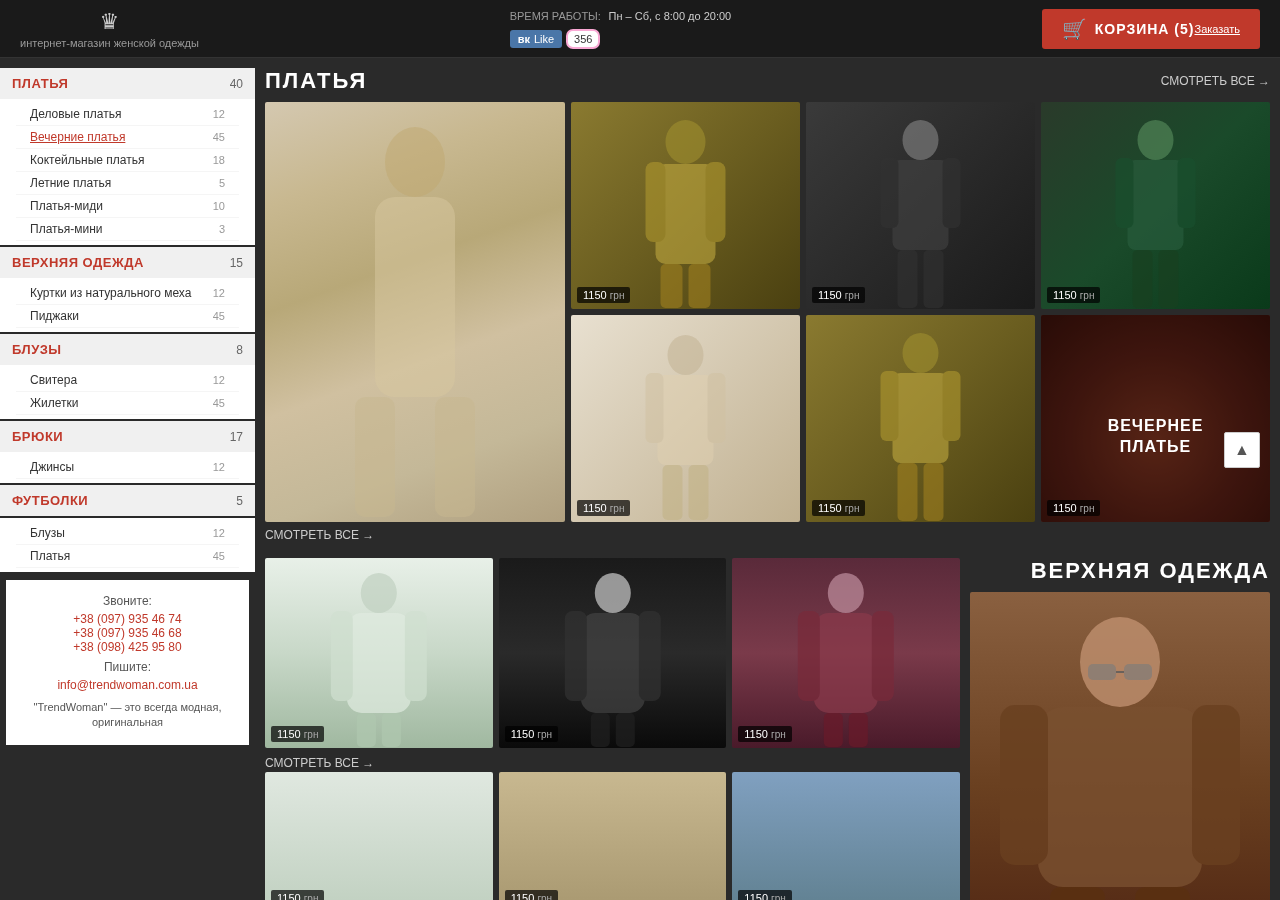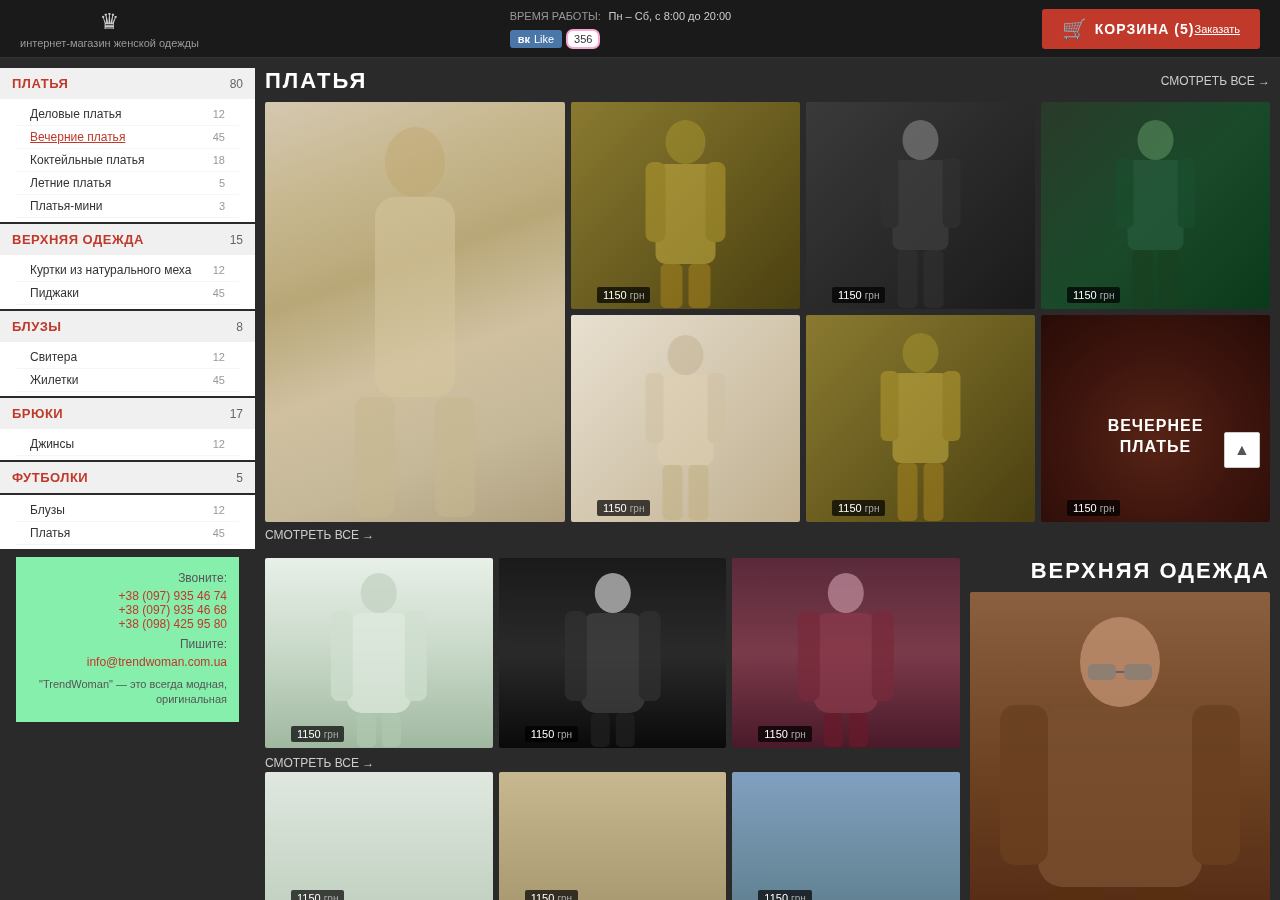--- a/index.html
+++ b/index.html
@@ -32,21 +32,21 @@
     .cat-header { display: flex; justify-content: space-between; align-items: center; padding: 8px 12px; background: #f0f0f0; cursor: pointer; }
     .cat-header-title { color: #c0392b; font-weight: bold; font-size: 13px; letter-spacing: 0.5px; }
     .cat-header-count { color: #666; font-size: 12px; }
     .cat-items { padding: 4px 16px; }
     .cat-item { display: flex; justify-content: space-between; align-items: center; padding: 4px 14px; cursor: pointer; border-bottom: 1px solid #f5f5f5; }
     .cat-item-label { color: #333; font-size: 12px; }
     .cat-item-label.active { color: #c0392b; text-decoration: underline; }
     .cat-item-count { color: #999; font-size: 11px; }
 
     
-    #contact-box { background: #86efac; margin: 8px 16px; padding: 14px 12px; text-align: right; }
+    #contact-box { background: #ffffff; margin: 8px 6px; padding: 14px 12px; text-align: center; }
     #contact-call { color: #555; font-size: 12px; margin-bottom: 6px; }
     .contact-phone { color: #c0392b; font-size: 12px; display: block; }
     #contact-write { color: #555; font-size: 12px; margin: 8px 0 4px; }
     #contact-email { color: #c0392b; font-size: 12px; display: block; }
     #contact-desc { color: #555; font-size: 11px; margin-top: 8px; line-height: 1.4; }
 
     
     #content { flex: 1; padding: 10px 10px 0 10px; }
 
     
@@ -60,21 +60,21 @@
     #main-dress { width: 300px; min-width: 300px; height: 420px; background: #555; position: relative; overflow: hidden; border-radius: 2px; }
 
     .dress-thumb-col { display: flex; flex-direction: column; gap: 6px; flex: 1; }
     .dress-thumb { position: relative; height: 207px; background: #666; border-radius: 2px; overflow: hidden; }
     .thumb-bg-1 { background: linear-gradient(135deg, #8a7a30 0%, #6b5e20 50%, #4a4010 100%); }
     .thumb-bg-2 { background: linear-gradient(135deg, #e8e0d0 0%, #d4c8b0 50%, #c0b090 100%); }
     .thumb-bg-3 { background: linear-gradient(135deg, #3a3a3a 0%, #2a2a2a 50%, #1a1a1a 100%); }
     .thumb-bg-4 { background: linear-gradient(135deg, #2a3a2a 0%, #1a4a2a 50%, #0a3a1a 100%); }
     .thumb-bg-5 { background: linear-gradient(135deg, #8a7a30 0%, #6b5e20 50%, #4a4010 100%); }
     .thumb-bg-6 { background: radial-gradient(circle at 50% 60%, #c05030 0%, #8a3020 50%, #5a1a10 100%); }
-    .price-badge { position: absolute; bottom: 6px; left: 6px; background: rgba(0,0,0,0.7); color: #fff; font-size: 11px; padding: 2px 6px; border-radius: 2px; margin-left: 20px; }
+    .price-badge { position: absolute; bottom: 6px; left: 6px; background: rgba(0,0,0,0.7); color: #fff; font-size: 11px; padding: 2px 6px; border-radius: 2px; }
     .price-badge span { color: #aaa; font-size: 10px; }
 
     
     .featured-overlay { position: absolute; top: 0; left: 0; right: 0; bottom: 0; background: rgba(0,0,0,0.55); display: flex; align-items: center; justify-content: center; }
     .featured-overlay-text { color: #fff; font-size: 16px; font-weight: bold; text-align: center; line-height: 1.3; text-transform: uppercase; letter-spacing: 1px; margin-top: 37px; }
 
     
     .view-all-bottom { color: #ccc; font-size: 12px; cursor: pointer; display: flex; align-items: center; gap: 4px; margin-top: 6px; }
 
     
@@ -136,38 +136,42 @@
   </div>
 </div>
 
 <div id="main-layout">
 
   <div id="sidebar">
     <div id="sidebar-categories">
         <div class="sidebar-category">
           <div class="cat-header">
             <span class="cat-header-title">ПЛАТЬЯ</span>
-            <span class="cat-header-count">80</span>
+            <span class="cat-header-count">40</span>
           </div>
           <div class="cat-items">
             <div class="cat-item">
               <span class="cat-item-label">Деловые платья</span>
               <span class="cat-item-count">12</span>
             </div>
             <div class="cat-item">
               <span class="cat-item-label active">Вечерние платья</span>
               <span class="cat-item-count">45</span>
             </div>
             <div class="cat-item">
               <span class="cat-item-label">Коктейльные платья</span>
               <span class="cat-item-count">18</span>
             </div>
             <div class="cat-item">
               <span class="cat-item-label">Летние платья</span>
               <span class="cat-item-count">5</span>
+            </div>
+            <div class="cat-item">
+              <span class="cat-item-label">Платья-миди</span>
+              <span class="cat-item-count">10</span>
             </div>
             <div class="cat-item">
               <span class="cat-item-label">Платья-мини</span>
               <span class="cat-item-count">3</span>
             </div>
           </div>
         </div>
         <div class="sidebar-category">
           <div class="cat-header">
             <span class="cat-header-title">ВЕРХНЯЯ ОДЕЖДА</span>

